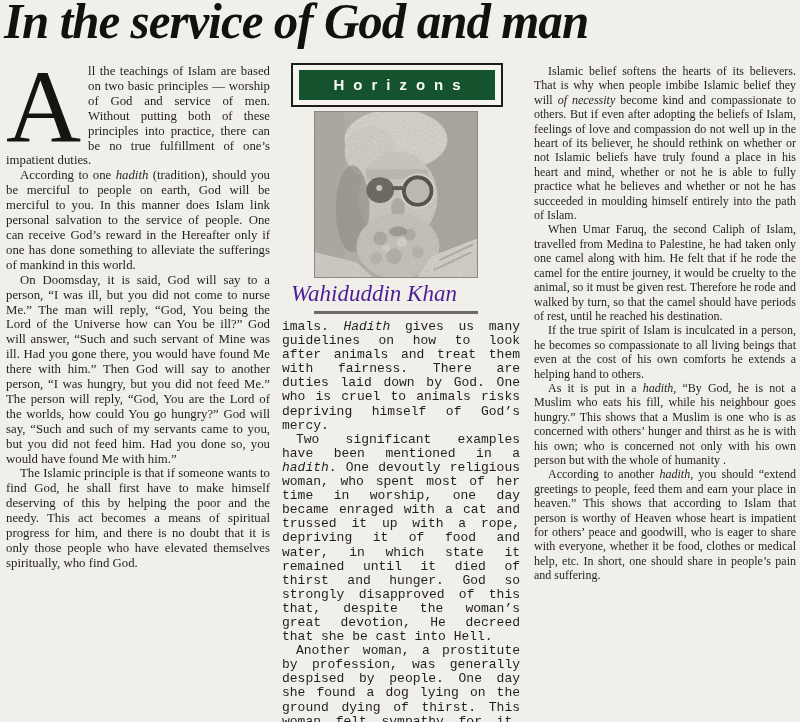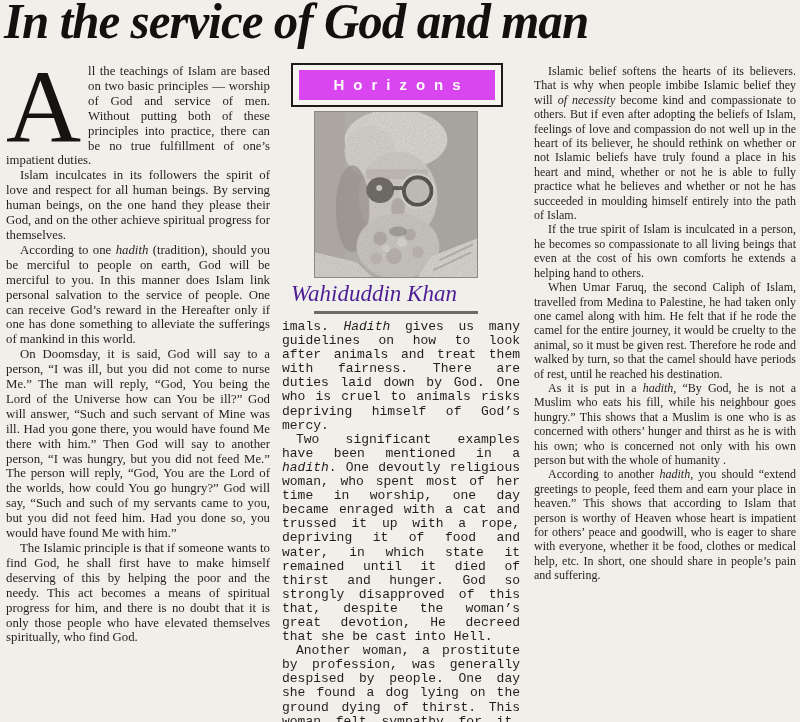--- a/index.html
+++ b/index.html
@@ -32,21 +32,21 @@
     font-size:104px;line-height:82px;
     padding:2px 7px 0 0;
     color:#161412;
   }
   .kicker-box{
     position:absolute;left:291px;top:63px;width:196px;
     border:2px solid #1e1c1a;background:#f6f4ef;
     padding:5px 6px;
   }
   .kicker-inner{
-    background:#d946ef;color:#fbfaf8;
+    background:#14532d;color:#fbfaf8;
     font-family:"Liberation Sans", sans-serif;
     font-weight:bold;font-size:15px;
     letter-spacing:9px;text-indent:9px;
     text-align:center;padding:6px 0 7px 0;
   }
   .photo{
     position:absolute;left:314px;top:111px;width:164px;height:167px;
     border:1px solid #8d8980;box-sizing:border-box;
   }
   .caption{
@@ -60,21 +60,20 @@
   }
 </style>
 </head>
 <body>
 
 <h1 class="headline">In the service of God and man</h1>
 
 <div class="col col1">
   <p class="lead"><span class="dropcap">A</span><span>ll the teachings of Islam are based on two basic principles — worship of God and service of men. Without putting both of these principles into practice, there can be no true fulfillment of one’s impatient duties.</span></p>
   <div>
-      <p class="para">Islam inculcates in its followers the spirit of love and respect for all human beings. By serving human beings, on the one hand they please their God, and on the other achieve spiritual progress for themselves.</p>
       <p class="para">According to one <i>hadith</i> (tradition), should you be merciful to people on earth, God will be merciful to you. In this manner does Islam link personal salvation to the service of people. One can receive God’s reward in the Hereafter only if one has done something to alleviate the sufferings of mankind in this world.</p>
       <p class="para">On Doomsday, it is said, God will say to a person, “I was ill, but you did not come to nurse Me.” The man will reply, “God, You being the Lord of the Universe how can You be ill?” God will answer, “Such and such servant of Mine was ill. Had you gone there, you would have found Me there with him.” Then God will say to another person, “I was hungry, but you did not feed Me.” The person will reply, “God, You are the Lord of the worlds, how could You go hungry?” God will say, “Such and such of my servants came to you, but you did not feed him. Had you done so, you would have found Me with him.”</p>
       <p class="para">The Islamic principle is that if someone wants to find God, he shall first have to make himself deserving of this by helping the poor and the needy. This act becomes a means of spiritual progress for him, and there is no doubt that it is only those people who have elevated themselves spiritually, who find God.</p>
     </div>
 </div>
 
 <div class="kicker-box">
   <div class="kicker-inner">Horizons</div>
 </div>
 
@@ -125,17 +124,17 @@
 <div class="caption-rule"></div>
 
 <div class="col col2text">
     <p class="para">imals. <i>Hadith</i> gives us many guidelines on how to look after animals and treat them with fairness. There are duties laid down by God. One who is cruel to animals risks depriving himself of God’s mercy.</p>
     <p class="para">Two significant examples have been mentioned in a <i>hadith</i>. One devoutly religious woman, who spent most of her time in worship, one day became enraged with a cat and trussed it up with a rope, depriving it of food and water, in which state it remained until it died of thirst and hunger. God so strongly disapproved of this that, despite the woman’s great devotion, He decreed that she be cast into Hell.</p>
     <p class="para">Another woman, a prostitute by profession, was generally despised by people. One day she found a dog lying on the ground dying of thirst. This woman felt sympathy for it. She searched high and low, till she found a well — but there was nothing with which to draw water from it. She tied her shoe to her shawl, and by lowering this into the well she was able to draw water which she gave the dog. She did this several times until the dog’s thirst was quenched. Then it revived and walked happily away. According to the <i>hadith</i> God was so pleased with this gesture that He decreed that she should enter Paradise...</p>
   </div>
 
 <div class="col col3">
     <p class="para">Islamic belief softens the hearts of its believers. That is why when people imbibe Islamic belief they will <i>of necessity</i> become kind and compassionate to others. But if even after adopting the beliefs of Islam, feelings of love and compassion do not well up in the heart of its believer, he should rethink on whether or not Islamic beliefs have truly found a place in his heart and mind, whether or not he is able to fully practice what he believes and whether or not he has succeeded in moulding himself entirely into the path of Islam.</p>
+    <p class="para">When Umar Faruq, the second Caliph of Islam, travelled from Medina to Palestine, he had taken only one camel along with him. He felt that if he rode the camel for the entire journey, it would be cruelty to the animal, so it must be given rest. Therefore he rode and walked by turn, so that the camel should have periods of rest, until he reached his destination.</p>
     <p class="para">If the true spirit of Islam is inculcated in a person, he becomes so compassionate to all living beings that even at the cost of his own comforts he extends a helping hand to others.</p>
-    <p class="para">When Umar Faruq, the second Caliph of Islam, travelled from Medina to Palestine, he had taken only one camel along with him. He felt that if he rode the camel for the entire journey, it would be cruelty to the animal, so it must be given rest. Therefore he rode and walked by turn, so that the camel should have periods of rest, until he reached his destination.</p>
     <p class="para">As it is put in a <i>hadith</i>, “By God, he is not a Muslim who eats his fill, while his neighbour goes hungry.” This shows that a Muslim is one who is as concerned with others’ hunger and thirst as he is with his own; who is concerned not only with his own person but with the whole of humanity .</p>
     <p class="para">According to another <i>hadith</i>, you should “extend greetings to people, feed them and earn your place in heaven.” This shows that according to Islam that person is worthy of Heaven whose heart is impatient for others’ peace and goodwill, who is eager to share with everyone, whether it be food, clothes or medical help, etc. In short, one should share in people’s pain and suffering.</p>
   </div>
 
 </body></html>

